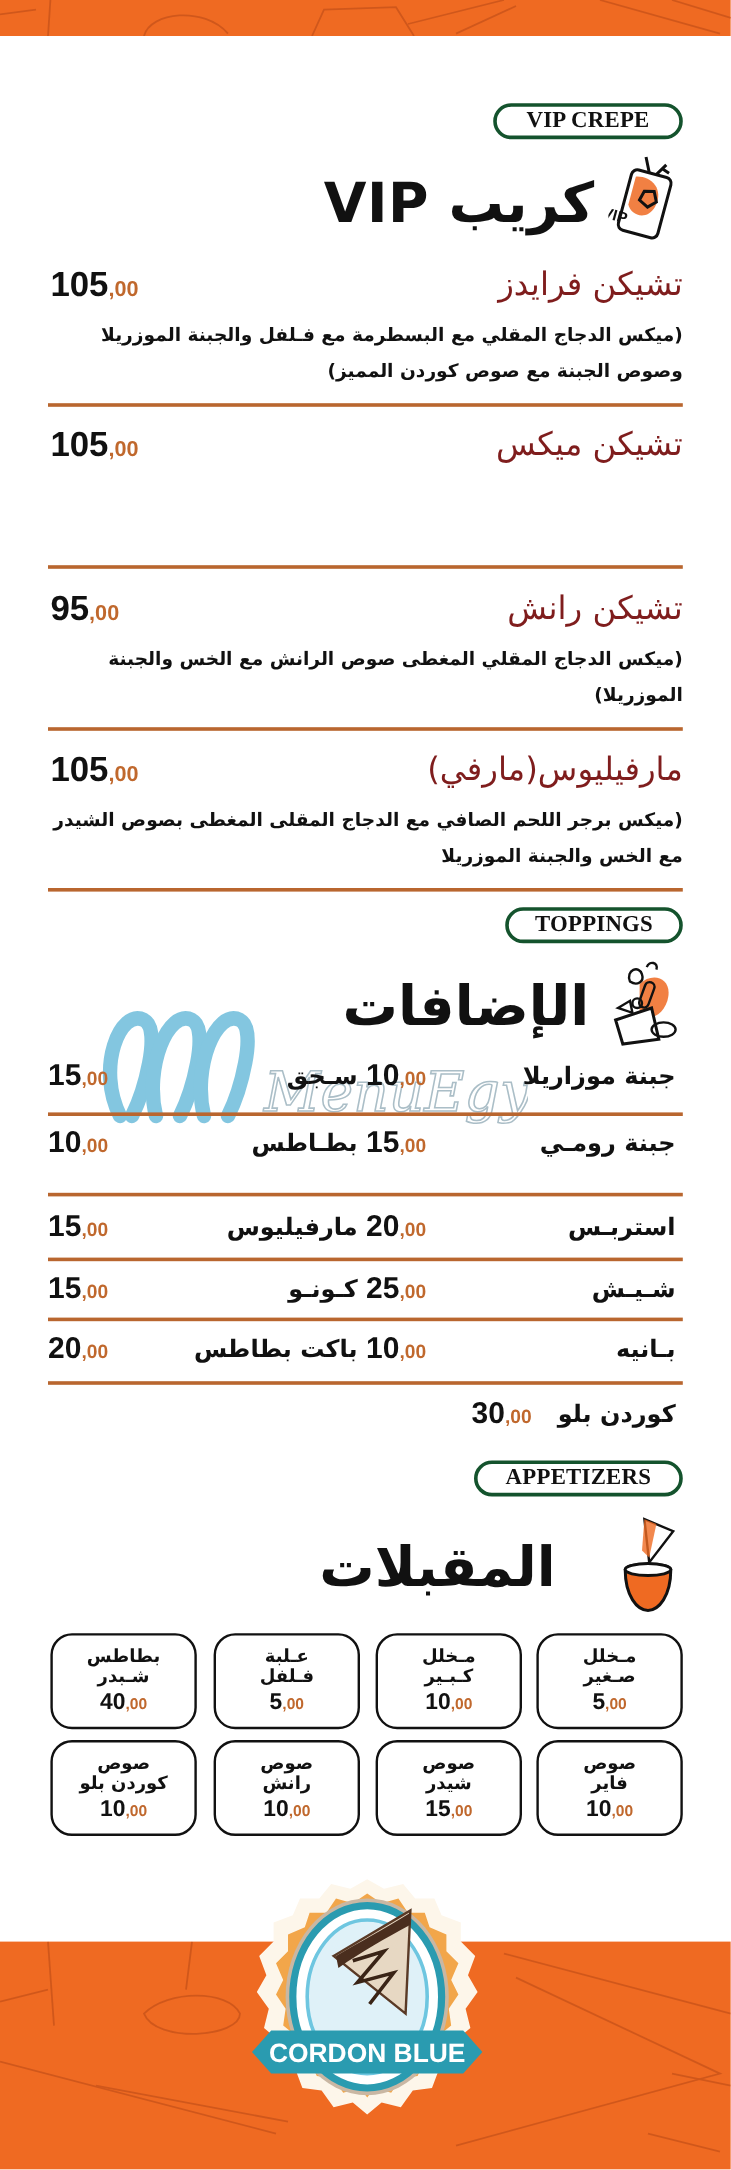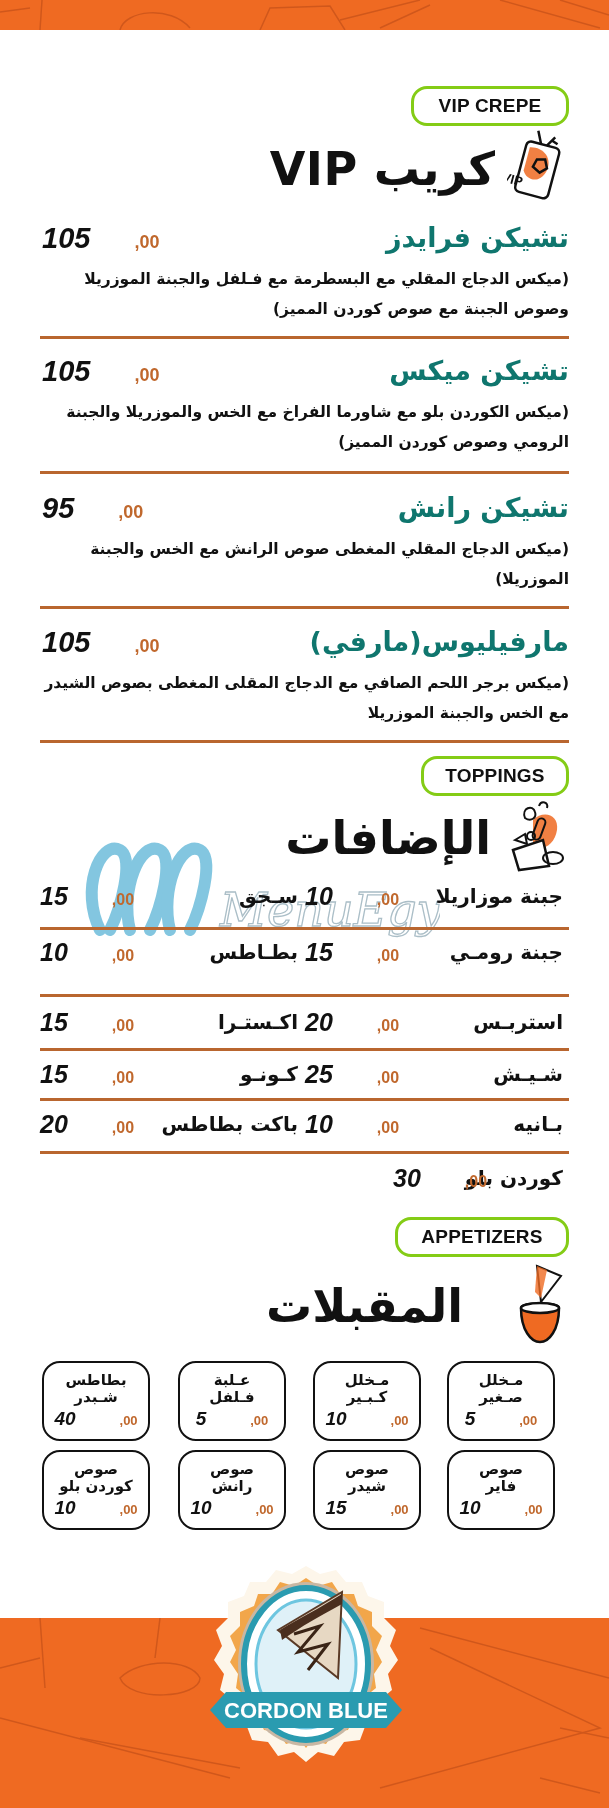--- a/index.html
+++ b/index.html
@@ -3,45 +3,45 @@
 <meta charset="utf-8">
 <style>
   * { box-sizing: border-box; margin: 0; padding: 0; }
   html, body { width: 609px; height: 1808px; background: #fff; overflow: hidden; }
   body { position: relative; font-family: "DejaVu Sans", sans-serif; color: #111; }
 
   .top-band { position: absolute; left: 0; top: 0; width: 609px; height: 30px; background: #ef6a22; overflow: hidden; }
   .top-band svg, .bottom-band svg { position: absolute; left: 0; top: 0; }
   .bottom-band { position: absolute; left: 0; top: 1618px; width: 609px; height: 190px; background: #ef6a22; overflow: hidden; }
 
-  .pill { position: absolute; right: 40px; height: 40px; border: 3px solid #84cc16; border-radius: 16px;
-          font-family: Liberation Sans, sans-serif; font-weight: 900; font-size: 19px; letter-spacing: 0.2px;
+  .pill { position: absolute; right: 40px; height: 30px; border: 3px solid #14532d; border-radius: 16px;
+          font-family: Liberation Serif, serif; font-weight: 900; font-size: 19px; letter-spacing: 0.2px;
           display: flex; align-items: center; justify-content: center; padding: 0 14px; background: #fff; color: #111; }
 
   .section-head { position: absolute; right: 40px; display: flex; align-items: center; gap: 12px; direction: rtl; }
   .section-head .title { font-family: "DejaVu Sans", sans-serif; font-weight: 900; font-size: 46px; color: #111; letter-spacing: 0.5px; }
 
   .item { position: absolute; left: 40px; width: 529px; direction: rtl; }
-  .item .name { position: absolute; right: 0; top: 0; font-size: 27px; font-weight: bold; color: #0f766e; white-space: nowrap; }
+  .item .name { position: absolute; right: 0; top: 0; font-size: 27px; font-weight: normal; color: #7f1d1d; white-space: nowrap; }
   .item .price { position: absolute; left: 2px; top: 0; direction: ltr; white-space: nowrap; }
   .item .desc { position: absolute; right: 0; top: 42px; width: 529px; font-size: 15.5px; font-weight: bold; line-height: 30px; color: #111; text-align: right; }
   .item .divider { position: absolute; left: 0; width: 529px; height: 3px; background: #b9662f; }
 
-  .price .int { font-family: "Liberation Sans", sans-serif; font-weight: 900; font-size: 29px; color: #111; font-style: italic; }
-  .price .dec { font-family: "Liberation Sans", sans-serif; font-weight: bold; font-size: 18px; color: #c0682d; padding-left: 44px; }
+  .price .int { font-family: "Liberation Sans", sans-serif; font-weight: 900; font-size: 29px; color: #111; }
+  .price .dec { font-family: "Liberation Sans", sans-serif; font-weight: bold; font-size: 18px; color: #c0682d; }
 
   .top-row { position: absolute; left: 40px; width: 529px; height: 44px; }
   .top-cell { position: absolute; top: 0; height: 44px; width: 264px; }
   .top-cell .tname { position: absolute; right: 6px; top: 6px; font-size: 20px; font-weight: bold; direction: rtl; white-space: nowrap; }
   .top-cell .price { position: absolute; left: 0; top: 4px; direction: ltr; white-space: nowrap; }
   .top-cell .price .int { font-size: 25px; }
   .top-cell .price .dec { font-size: 16px; }
   .top-divider { position: absolute; left: 40px; width: 529px; height: 3px; background: #b9662f; }
 
-  .card { position: absolute; width: 108px; height: 80px; border: 2px solid #111; border-radius: 18px; background: #fff;
+  .card { position: absolute; width: 122px; height: 80px; border: 2px solid #111; border-radius: 18px; background: #fff;
           display: flex; flex-direction: column; align-items: center; justify-content: center; text-align: center; }
   .card .cname { font-size: 15px; font-weight: bold; line-height: 17px; direction: rtl; color: #111; }
   .card .price { direction: ltr; margin-top: 2px; }
   .card .price .int { font-size: 19px; }
   .card .price .dec { font-size: 13px; }
 
   .watermark { position: absolute; left: 80px; top: 830px; width: 360px; height: 120px; pointer-events: none; opacity: 0.75; }
 
   .logo { position: absolute; left: 190px; top: 1560px; width: 232px; height: 248px; }
 </style>
@@ -89,21 +89,20 @@
   </div>
   <div class="desc">(ميكس الدجاج المقلي مع البسطرمة مع فـلفل والجبنة الموزريلا وصوص الجبنة مع صوص كوردن المميز)</div>
   <div class="divider" style="top:114px;"></div>
 </div>
 
 <div class="item" style="top:355px;height:140px;">
   <div class="name">تشيكن ميكس</div>
   <div class="price">
     <span class="int">105</span><span class="dec">,00</span>
   </div>
-  <div class="desc">(ميكس الكوردن بلو مع شاورما الفراخ مع الخس والموزريلا والجبنة الرومي وصوص كوردن المميز)</div>
   <div class="divider" style="top:116px;"></div>
 </div>
 
 <div class="item" style="top:492px;height:140px;">
   <div class="name">تشيكن رانش</div>
   <div class="price">
     <span class="int">95</span><span class="dec">,00</span>
   </div>
   <div class="desc">(ميكس الدجاج المقلي المغطى صوص الرانش مع الخس والجبنة الموزريلا)</div>
   <div class="divider" style="top:114px;"></div>
@@ -172,21 +171,21 @@
   </div>
 </div>
 <div class="top-divider" style="top:994px;"></div>
 
 <div class="top-row" style="top:1004px;">
   <div class="top-cell" style="right:0;">
     <span class="tname">استربـس</span>
     <span class="price"><span class="int">20</span><span class="dec">,00</span></span>
   </div>
   <div class="top-cell" style="left:0;">
-    <span class="tname">اكـستـرا</span>
+    <span class="tname">مارفيليوس</span>
     <span class="price"><span class="int">15</span><span class="dec">,00</span></span>
   </div>
 </div>
 <div class="top-divider" style="top:1048px;"></div>
 
 <div class="top-row" style="top:1056px;">
   <div class="top-cell" style="right:0;">
     <span class="tname">شـيـش</span>
     <span class="price"><span class="int">25</span><span class="dec">,00</span></span>
   </div>

